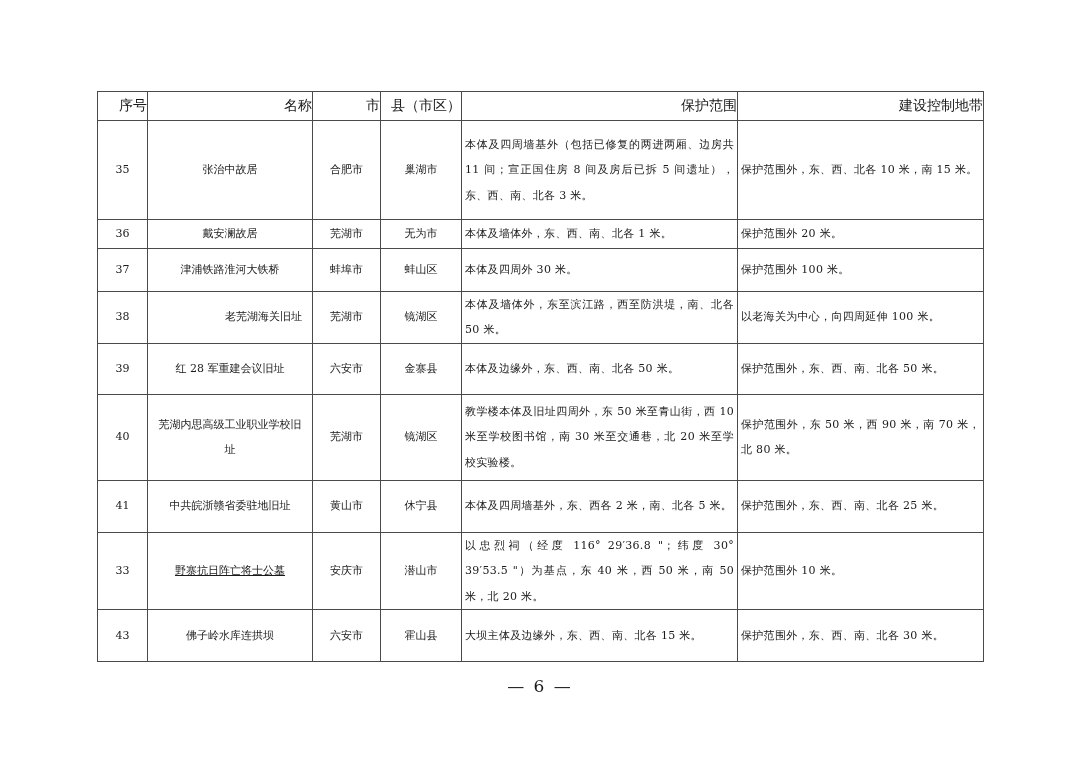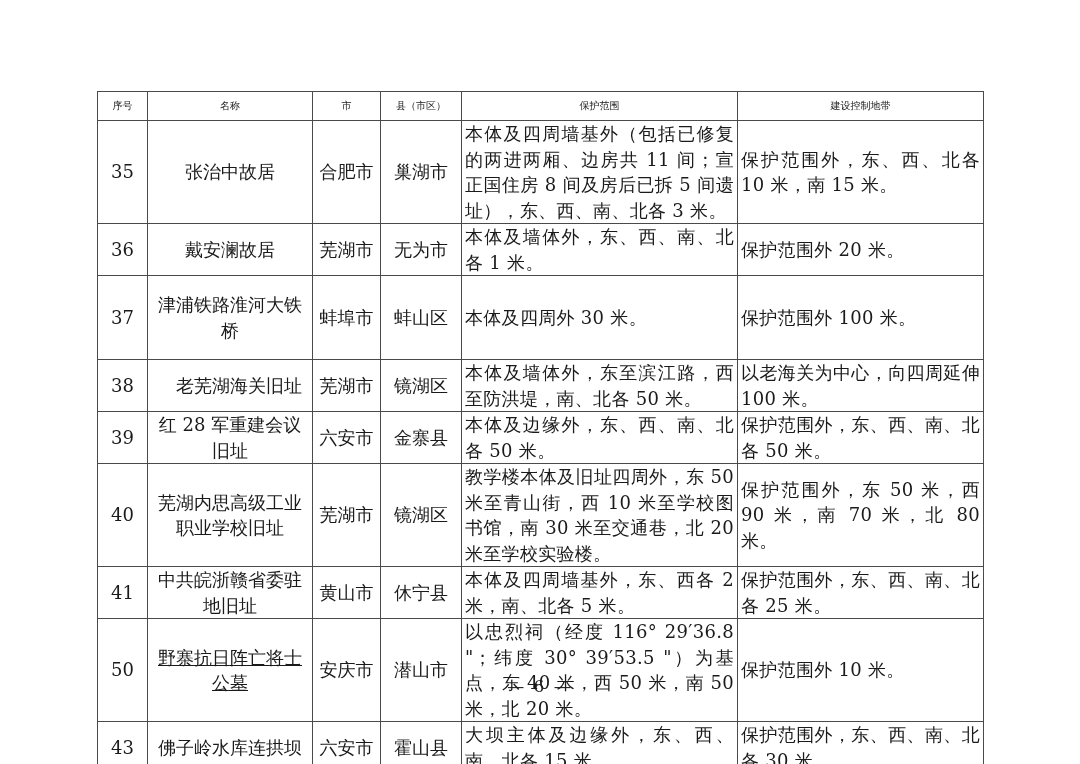--- a/index.html
+++ b/index.html
@@ -7,25 +7,25 @@
       width: 1080px; height: 764px; background: #ffffff; position: relative; overflow: hidden;
       font-family: "DejaVu Serif", "Liberation Serif", serif; color: #1a1a1a;
     }
     .page-table {
       position: absolute; left: 97px; top: 91px;
       border-collapse: collapse; table-layout: fixed;
       width: 886px;
     }
     .page-table th, .page-table td {
       border: 1px solid #4a4a4a; padding: 0 3px;
-      font-size: 18px; line-height: 25.5px; vertical-align: middle;
+      font-size: 11px; line-height: 25.5px; vertical-align: middle;
     }
     .page-table th {
       font-family: "DejaVu Sans", "Liberation Sans", sans-serif;
-      font-weight: normal; font-size: 10px; height: 28px; text-align: center; padding: 0;
+      font-weight: normal; font-size: 14px; height: 28px; text-align: right; padding: 0;
     }
     .c-center { text-align: center; }
     .c-left { text-align: justify; text-justify: inter-character; letter-spacing: 0.3px; }
     .page-num {
       position: absolute; left: 0; width: 1080px; top: 676px; text-align: center;
       font-size: 17px; letter-spacing: 2px;
     }
   </style>
 </head>
 <body>
@@ -61,21 +61,21 @@
       <tr style="height: 29px;">
         <td class="c-center">36</td>
         <td class="c-center" style="padding: 0px 10px;">戴安澜故居</td>
         <td class="c-center">芜湖市</td>
         <td class="c-center">无为市</td>
         <td class="c-left">本体及墙体外，东、西、南、北各 1 米。</td>
         <td class="c-left">保护范围外 20 米。</td>
       </tr>
       <tr style="height: 38px;">
         <td class="c-center">37</td>
-        <td class="c-center" style="padding: 16px 10px; margin-top: 44px;">津浦铁路淮河大铁桥</td>
+        <td class="c-center" style="padding: 8px 10px; margin-top: 44px;">津浦铁路淮河大铁桥</td>
         <td class="c-center">蚌埠市</td>
         <td class="c-center">蚌山区</td>
         <td class="c-left">本体及四周外 30 米。</td>
         <td class="c-left">保护范围外 100 米。</td>
       </tr>
       <tr style="height: 52px;">
         <td class="c-center">38</td>
         <td class="c-center" style="padding: 0px 10px; text-align: right;">老芜湖海关旧址</td>
         <td class="c-center">芜湖市</td>
         <td class="c-center">镜湖区</td>
@@ -100,21 +100,21 @@
       </tr>
       <tr style="height: 52px;">
         <td class="c-center">41</td>
         <td class="c-center" style="padding: 0px 10px;">中共皖浙赣省委驻地旧址</td>
         <td class="c-center">黄山市</td>
         <td class="c-center">休宁县</td>
         <td class="c-left">本体及四周墙基外，东、西各 2 米，南、北各 5 米。</td>
         <td class="c-left">保护范围外，东、西、南、北各 25 米。</td>
       </tr>
       <tr style="height: 77px;">
-        <td class="c-center">50</td>
+        <td class="c-center">33</td>
         <td class="c-center" style="padding: 0px 10px; text-decoration: underline;">野寨抗日阵亡将士公墓</td>
         <td class="c-center">安庆市</td>
         <td class="c-center">潜山市</td>
         <td class="c-left">以忠烈祠（经度 116° 29′36.8 "；纬度 30° 39′53.5 "）为基点，东 40 米，西 50 米，南 50 米，北 20 米。</td>
         <td class="c-left">保护范围外 10 米。</td>
       </tr>
       <tr style="height: 52px;">
         <td class="c-center">43</td>
         <td class="c-center" style="padding: 8px 10px;">佛子岭水库连拱坝</td>
         <td class="c-center">六安市</td>

